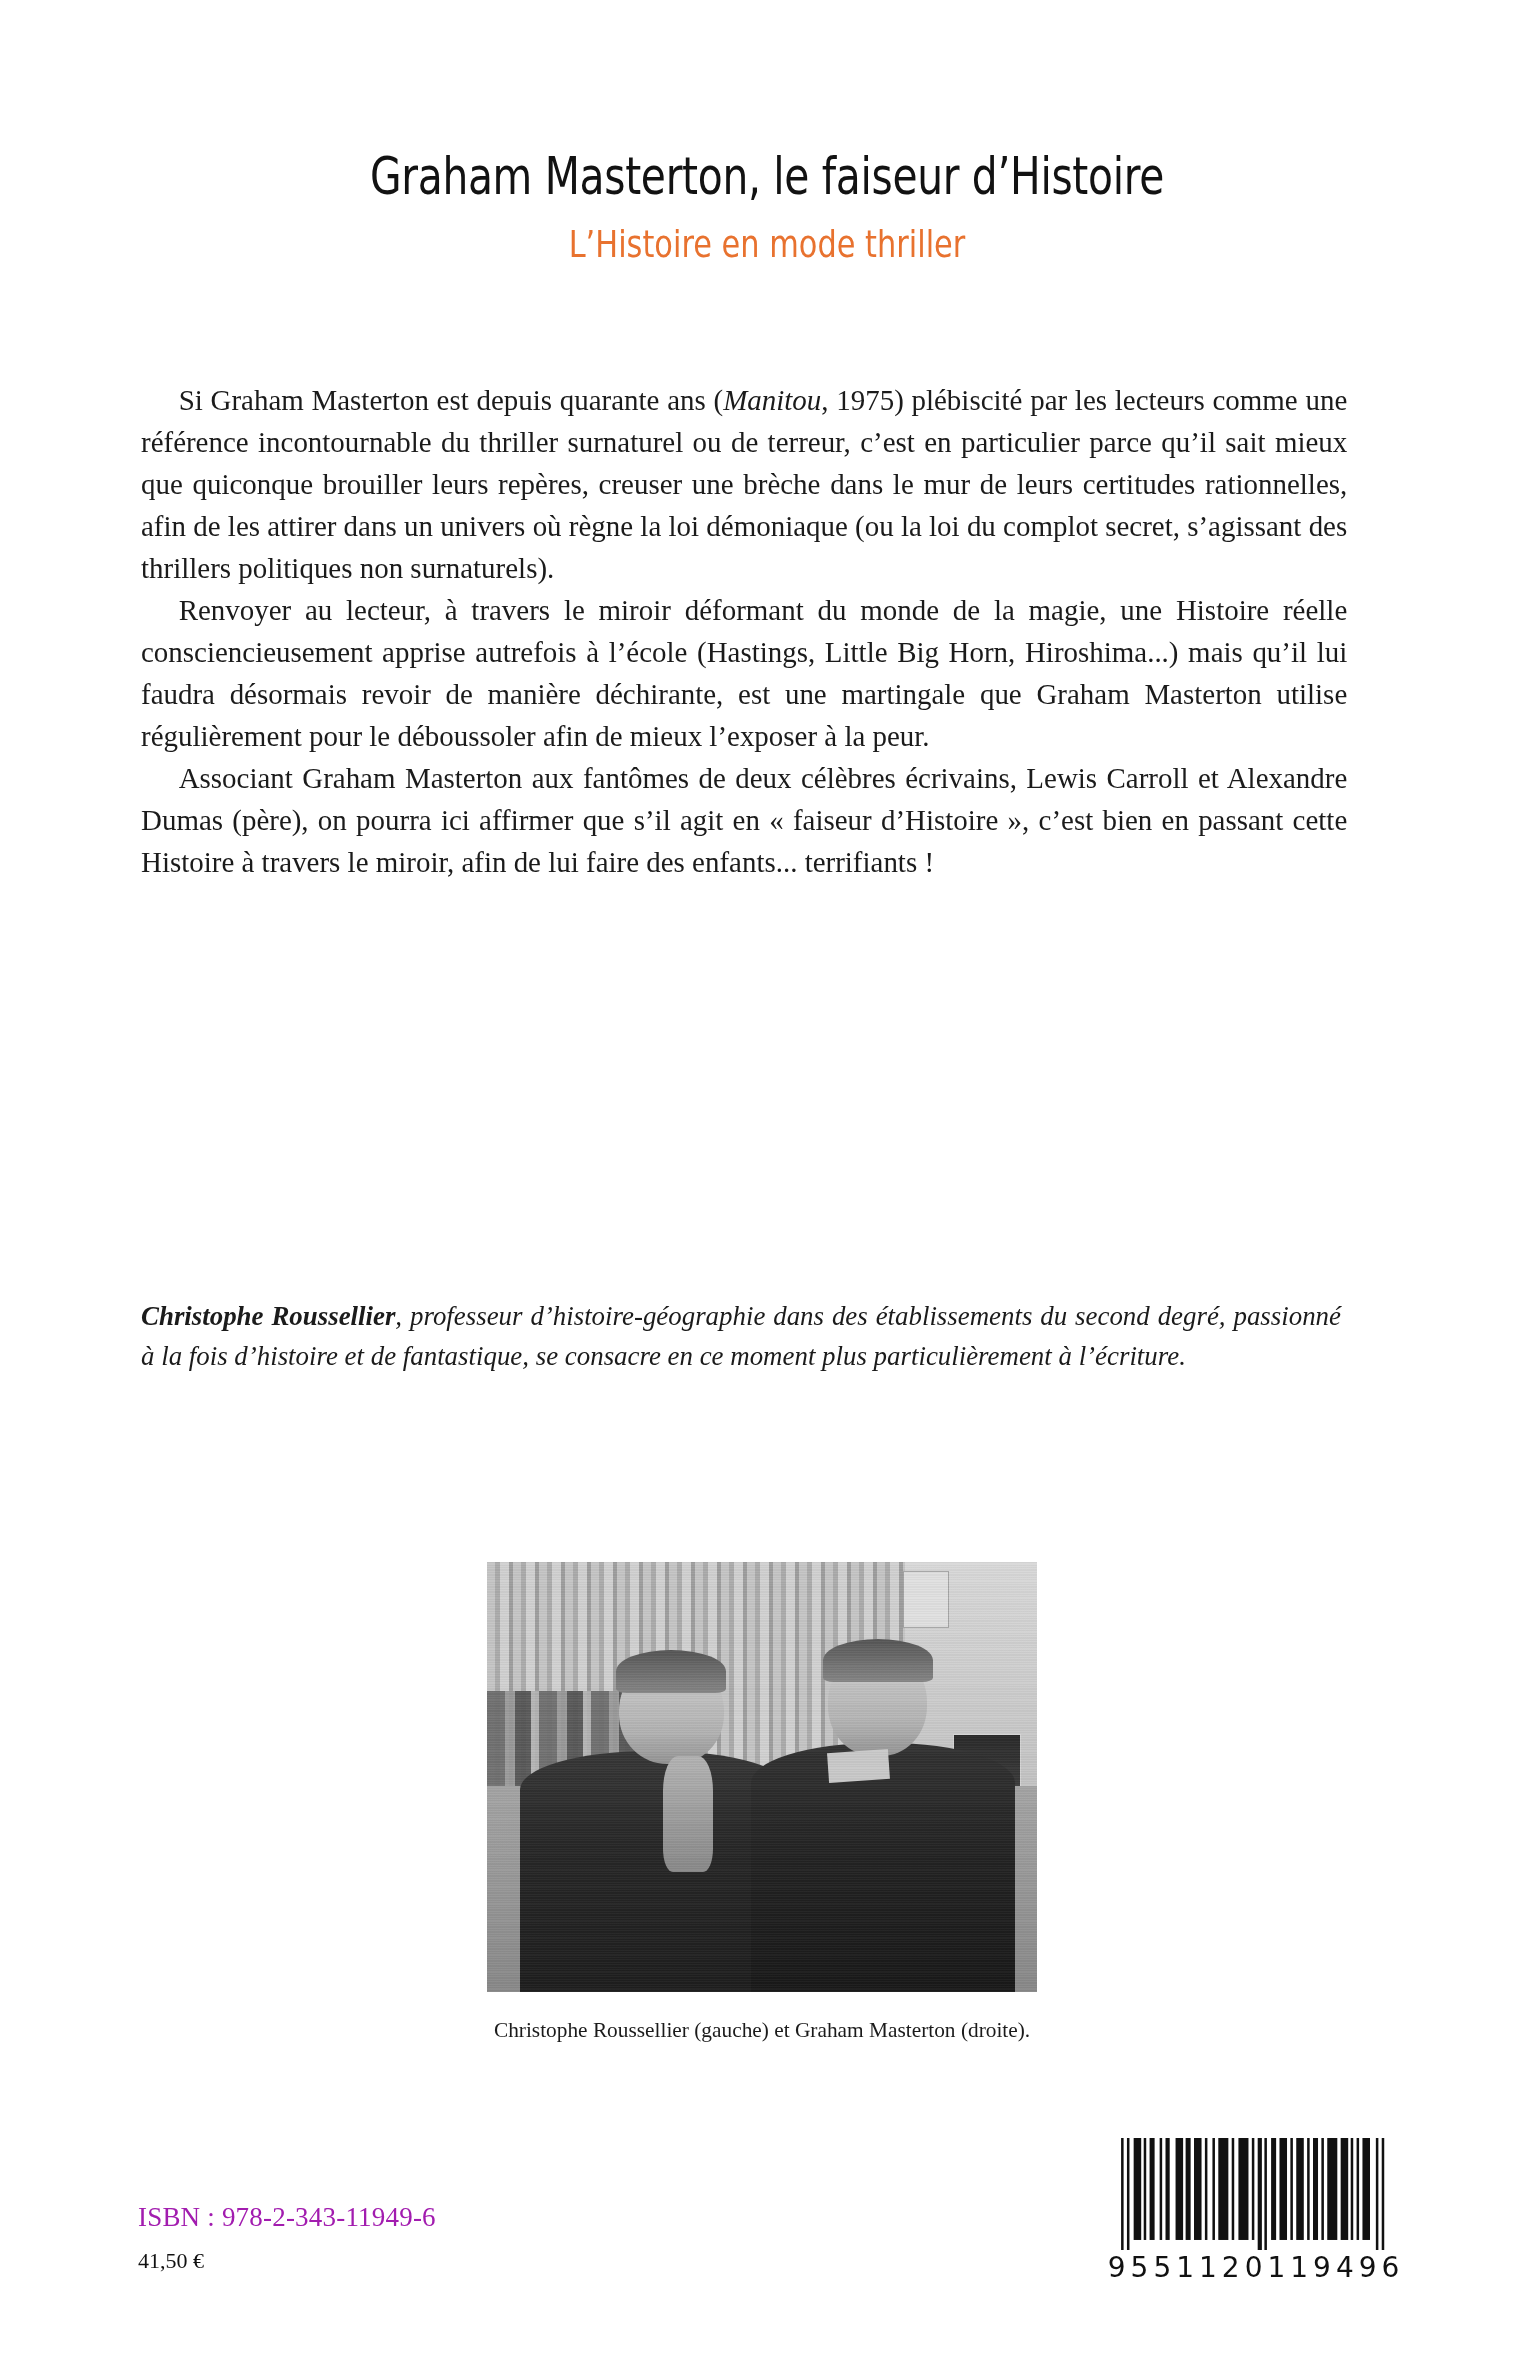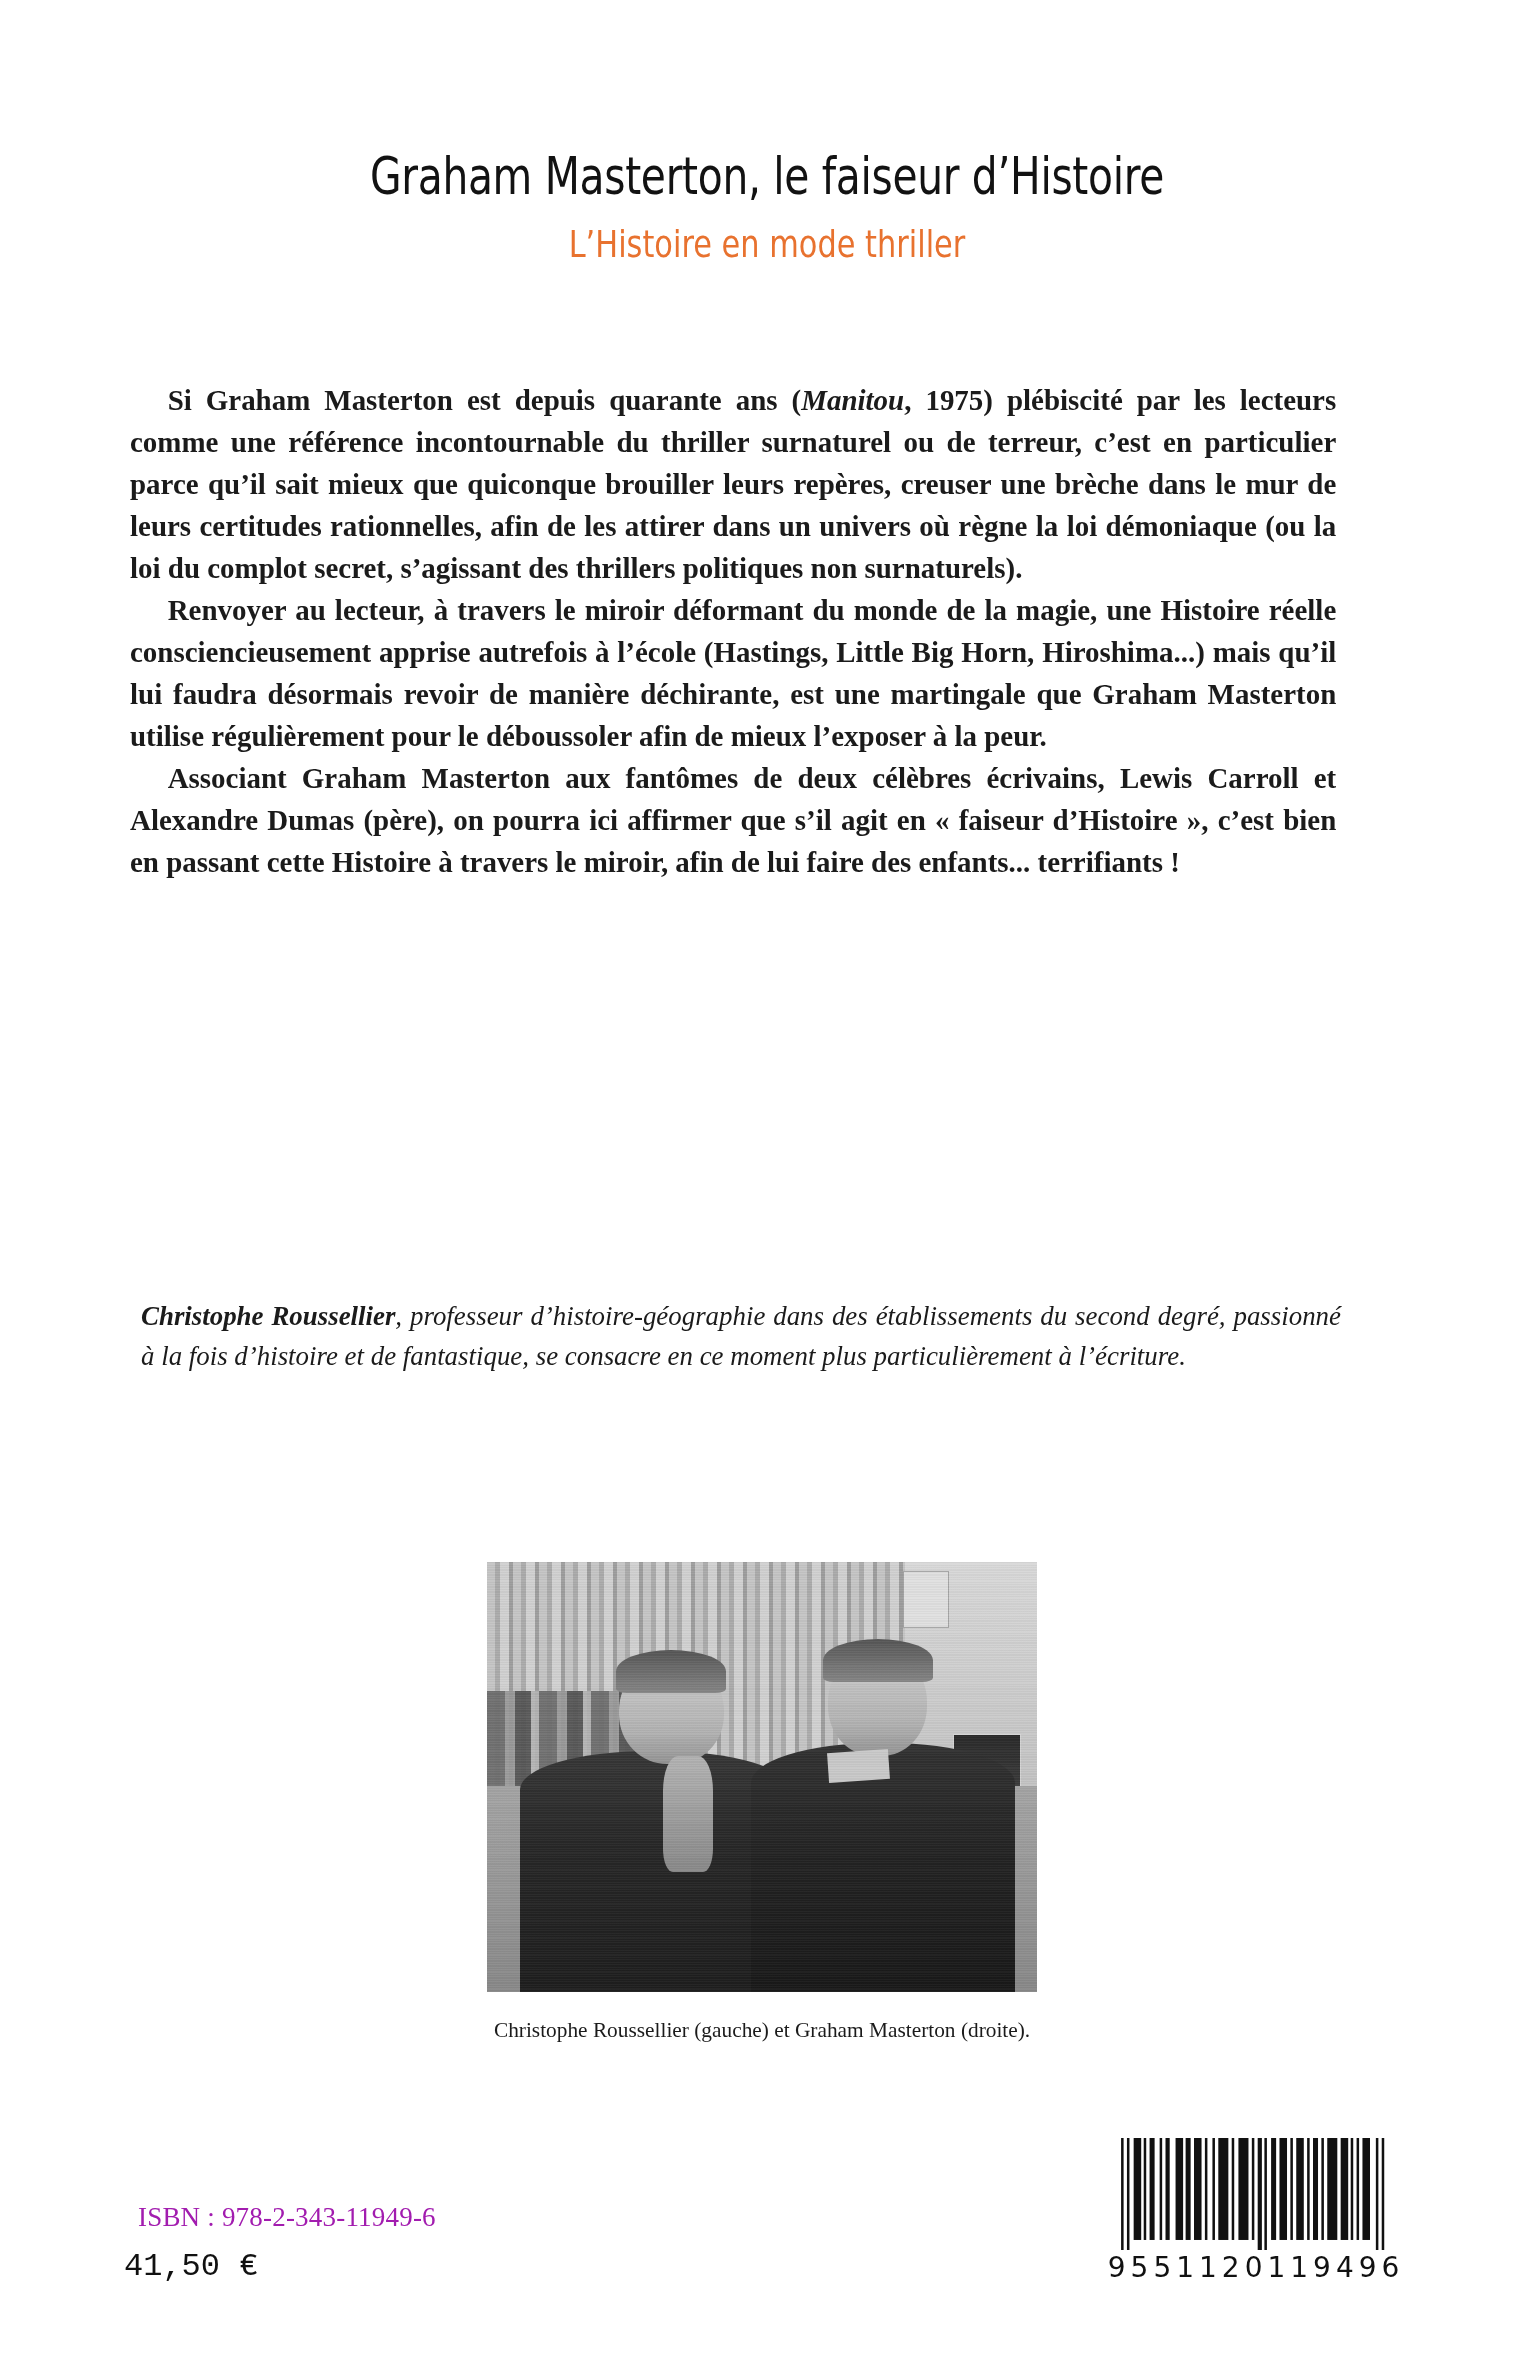--- a/index.html
+++ b/index.html
@@ -50,23 +50,22 @@
     line-height: 1.1;
     transform: scaleX(0.80);
     transform-origin: center top;
     white-space: nowrap;
   }
 
   
   .body-copy {
     position: absolute;
     top: 379px;
-    left: 130px;
+    left: 141px;
     width: 1250px;
-    font-weight: bold;
   }
   .body-copy p {
     margin: 0;
     font-family: "Liberation Serif", serif;
     font-size: 30px;
     line-height: 42px;
     text-align: justify;
     text-justify: inter-word;
     text-indent: 39px;
     color: #1b1b1b;
@@ -228,24 +227,24 @@
     position: absolute;
     left: 138px;
     top: 2202px;
     font-family: "Liberation Serif", serif;
     font-size: 27px;
     color: #a21caf;
     letter-spacing: 0.2px;
   }
   .price-line {
     position: absolute;
-    left: 124px;
+    left: 138px;
     top: 2248px;
-    font-family: Liberation Mono, monospace;
-    font-size: 32px;
+    font-family: Liberation Serif, serif;
+    font-size: 22px;
     color: #111111;
   }
 
   .barcode-wrap {
     position: absolute;
     left: 1106px;
     top: 2138px;
     width: 295px;
   }
   .barcode-bars {

